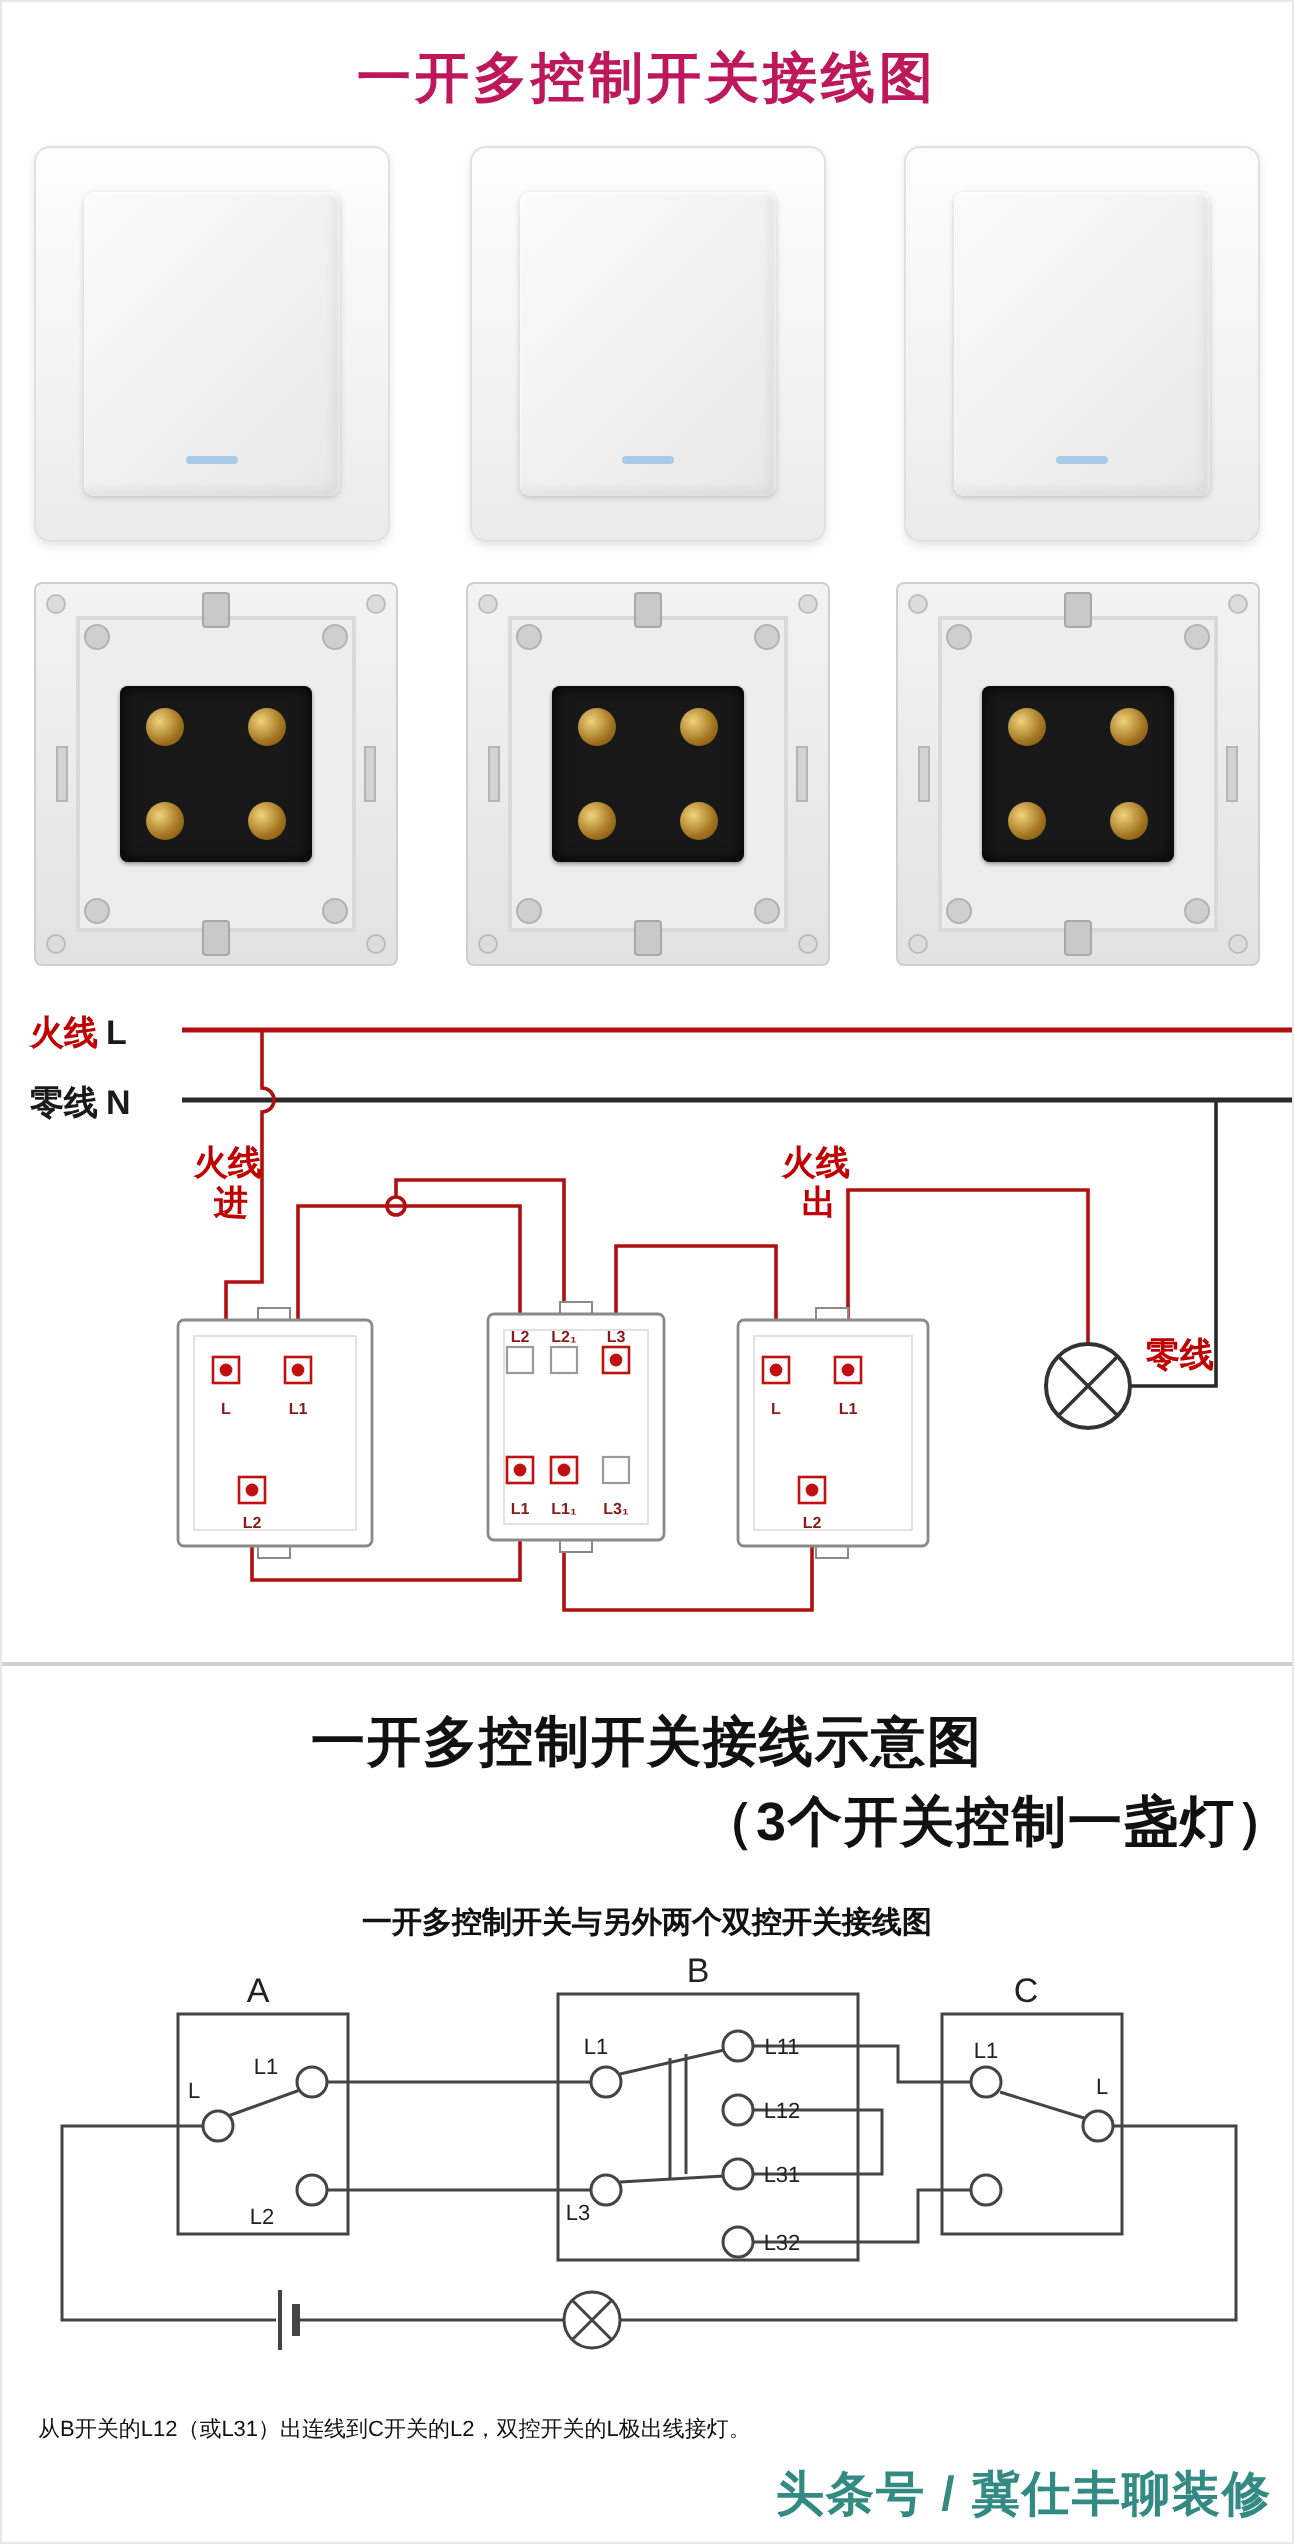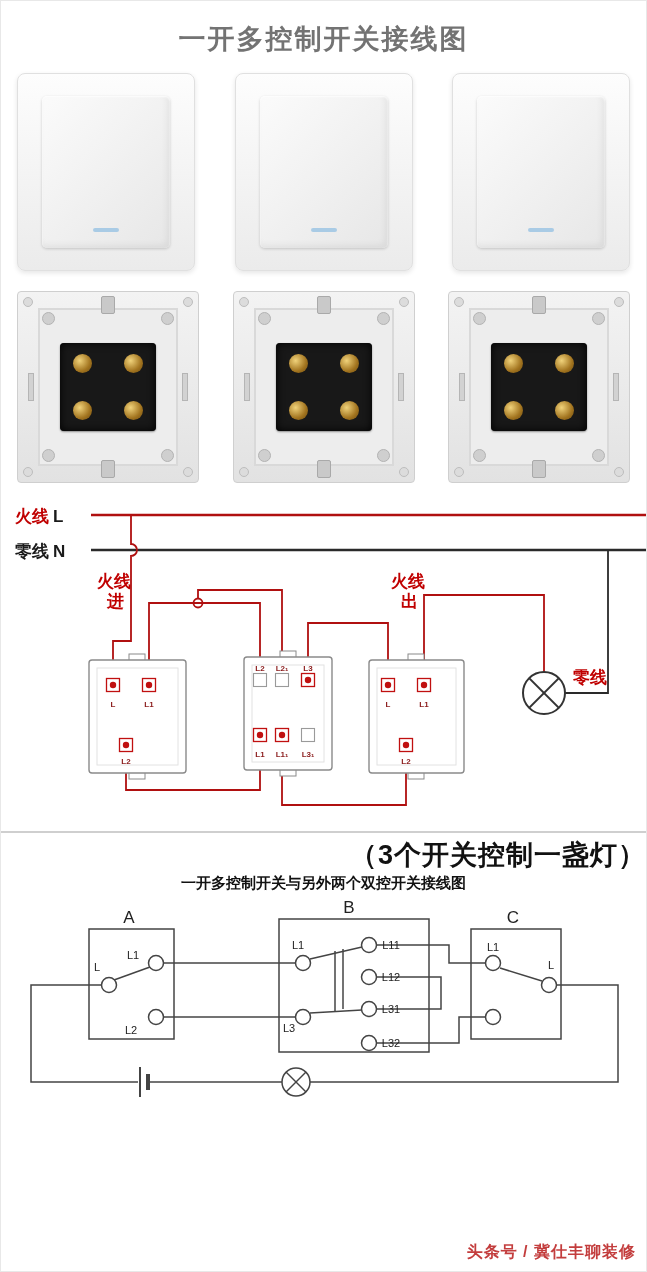--- a/index.html
+++ b/index.html
@@ -2,21 +2,21 @@
 <html><head>
 <meta charset="utf-8">
 <style>
   * { margin:0; padding:0; box-sizing:border-box; }
   body { background:#888; font-family:"Liberation Sans", sans-serif; }
   .page { width:647px; height:1272px; background:#fff; position:relative; overflow:hidden;
           margin:0 auto; border:1px solid #e8e8e8; }
 
   
   .main-title { text-align:center; font-size:27px; font-weight:900; padding-top:20px;
-                letter-spacing:2px; color:#737373; }
+                letter-spacing:2px; color:#be185d; }
   .front-row { display:flex; justify-content:space-between; padding:0 16px; margin-top:16px; }
   .switch-front { width:178px; height:198px; border-radius:8px; position:relative;
                   background:linear-gradient(180deg,#fdfdfd,#ebebeb);
                   border:1px solid #e0e0e0; box-shadow:0 2px 5px rgba(0,0,0,.10); }
   .rocker { position:absolute; left:50%; top:50%; transform:translate(-50%,-50%);
             width:128px; height:152px; border-radius:5px;
             background:linear-gradient(135deg,#fbfbfb,#e7e7e7);
             box-shadow:inset 0 1px 2px rgba(255,255,255,.9), 0 1px 3px rgba(0,0,0,.18),
                        inset -3px -3px 6px rgba(0,0,0,.06); }
   .indicator { position:absolute; left:50%; bottom:16px; transform:translateX(-50%);
@@ -63,37 +63,37 @@
   .big-red  { font-size:17px; font-weight:800; fill:#c00000; }
   .big-dark { font-size:17px; font-weight:800; fill:#1a1a1a; }
   .lamp-circle { fill:#fff; stroke:#333; stroke-width:2; }
   .lamp-x { stroke:#333; stroke-width:1.8; }
 
   .divider { border-top:2px solid #cfcfcf; }
 
   
   .sub-title1 { font-size:27px; font-weight:900; text-align:center; margin-top:20px; color:#111; letter-spacing:1px;}
   .sub-title2 { font-size:27px; font-weight:900; text-align:right; margin-top:4px; color:#111; letter-spacing:1px;}
-  .sub-caption{ font-size:15px; font-weight:700; text-align:center; margin-top:1px; color:#111; }
+  .sub-caption{ font-size:15px; font-weight:700; text-align:center; margin-top:23px; color:#111; }
   .schematic { position:relative; height:228px; margin-top:4px; }
   .schematic svg { position:absolute; inset:0; }
   .s-line { stroke:#444; stroke-width:1.5; fill:none; }
   .s-box  { stroke:#444; stroke-width:1.5; fill:none; }
   .s-circle { fill:#fff; stroke:#444; stroke-width:1.5; }
   .s-label { font-size:11px; fill:#222; text-anchor:middle; }
   .s-name  { font-size:17px; fill:#222; text-anchor:middle; }
   .s-batt-long { stroke:#444; stroke-width:2; }
   .s-batt-short{ stroke:#444; stroke-width:4; }
 
   .notes { padding:4px 18px 0; }
   .notes-title { font-size:13px; font-weight:800; color:#111; margin-bottom:3px; }
   .note-line { font-size:11px; line-height:1.6; color:#111; }
 
-  .watermark { position:absolute; right:10px; bottom:8px; font-size:16px; font-weight:800;
-               color:#b91c1c; opacity:.85; letter-spacing:1px; }
+  .watermark { position:absolute; right:10px; bottom:8px; font-size:24px; font-weight:800;
+               color:#0f766e; opacity:.85; letter-spacing:1px; }
 </style>
 </head>
 <body>
 
 <div class="page">
 
   <div class="main-title">一开多控制开关接线图</div>
 
   <div class="front-row">
     <div class="switch-front">
@@ -265,20 +265,21 @@
         <circle class="lamp-circle" cx="543" cy="210" r="21"></circle>
         <line class="lamp-x" x1="528" y1="195" x2="558" y2="225"></line>
         <line class="lamp-x" x1="528" y1="225" x2="558" y2="195"></line>
       </g>
       <text class="big-red" x="572" y="200">零线</text>
     </svg>
   </div>
 
   <div class="divider"></div>
 
+  <div class="sub-title1">一开多控制开关接线示意图</div>
   <div class="sub-title2">（3个开关控制一盏灯）</div>
   <div class="sub-caption">一开多控制开关与另外两个双控开关接线图</div>
 
   <div class="schematic">
     <svg viewBox="0 0 647 228" width="647" height="228">
 
       <g>
         <path class="s-line" d="M100 88 H30 V185 H137"></path>
         <path class="s-line" d="M147 185 H281"></path>
         <path class="s-line" d="M309 185 H617 V88 H556"></path>
@@ -340,16 +341,17 @@
         <circle class="s-circle" cx="492" cy="66" r="7.5"></circle>
         <circle class="s-circle" cx="492" cy="120" r="7.5"></circle>
         <circle class="s-circle" cx="548" cy="88" r="7.5"></circle>
         <text class="s-label" x="492" y="54">L1</text>
         <text class="s-label" x="550" y="72">L</text>
       </g>
     </svg>
   </div>
 
   <div class="notes">
+    <div class="note-line">从B开关的L12（或L31）出连线到C开关的L2，双控开关的L极出线接灯。</div>
   </div>
 
   <div class="watermark">头条号 / 冀仕丰聊装修</div>
 </div>
 
 </body></html>

